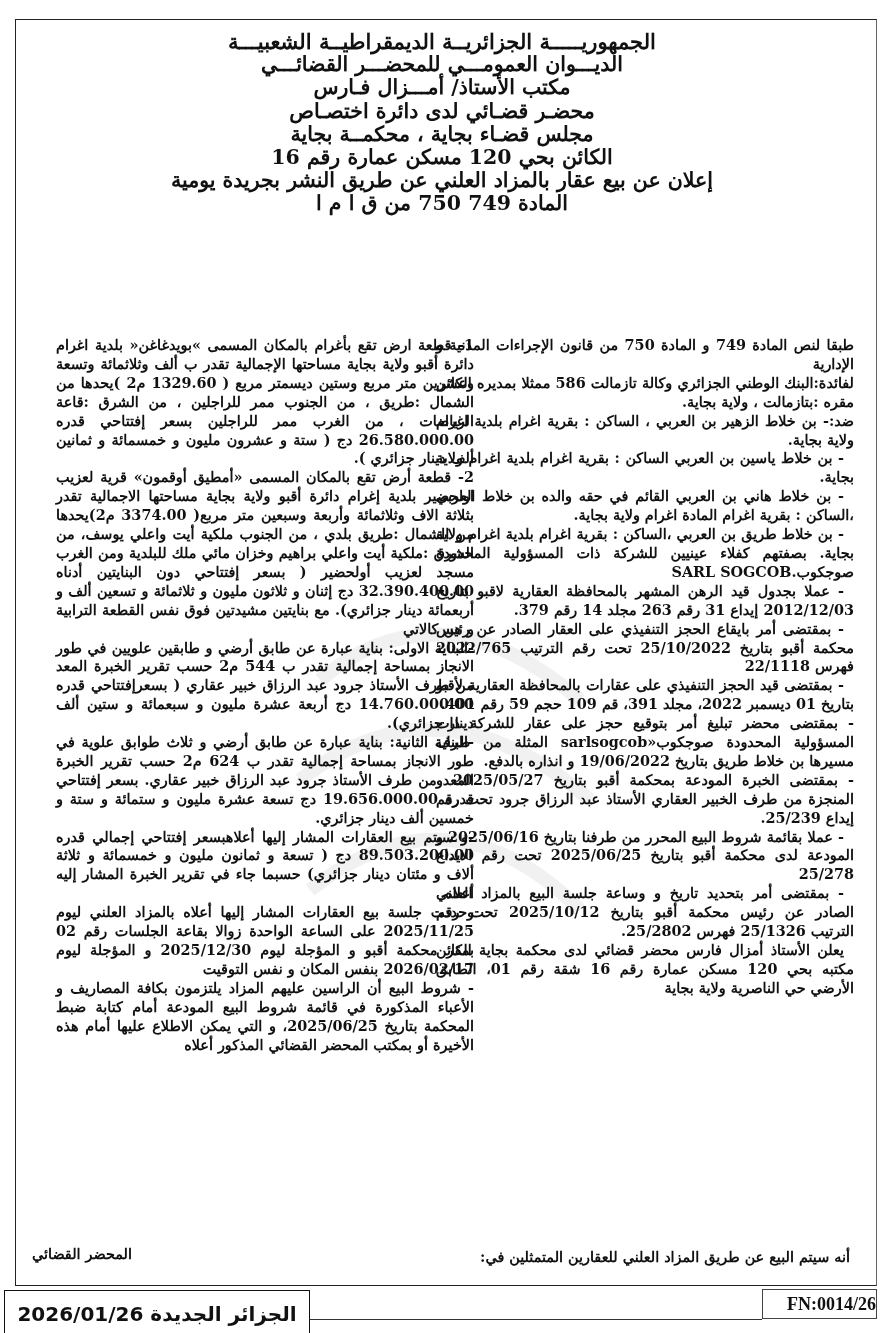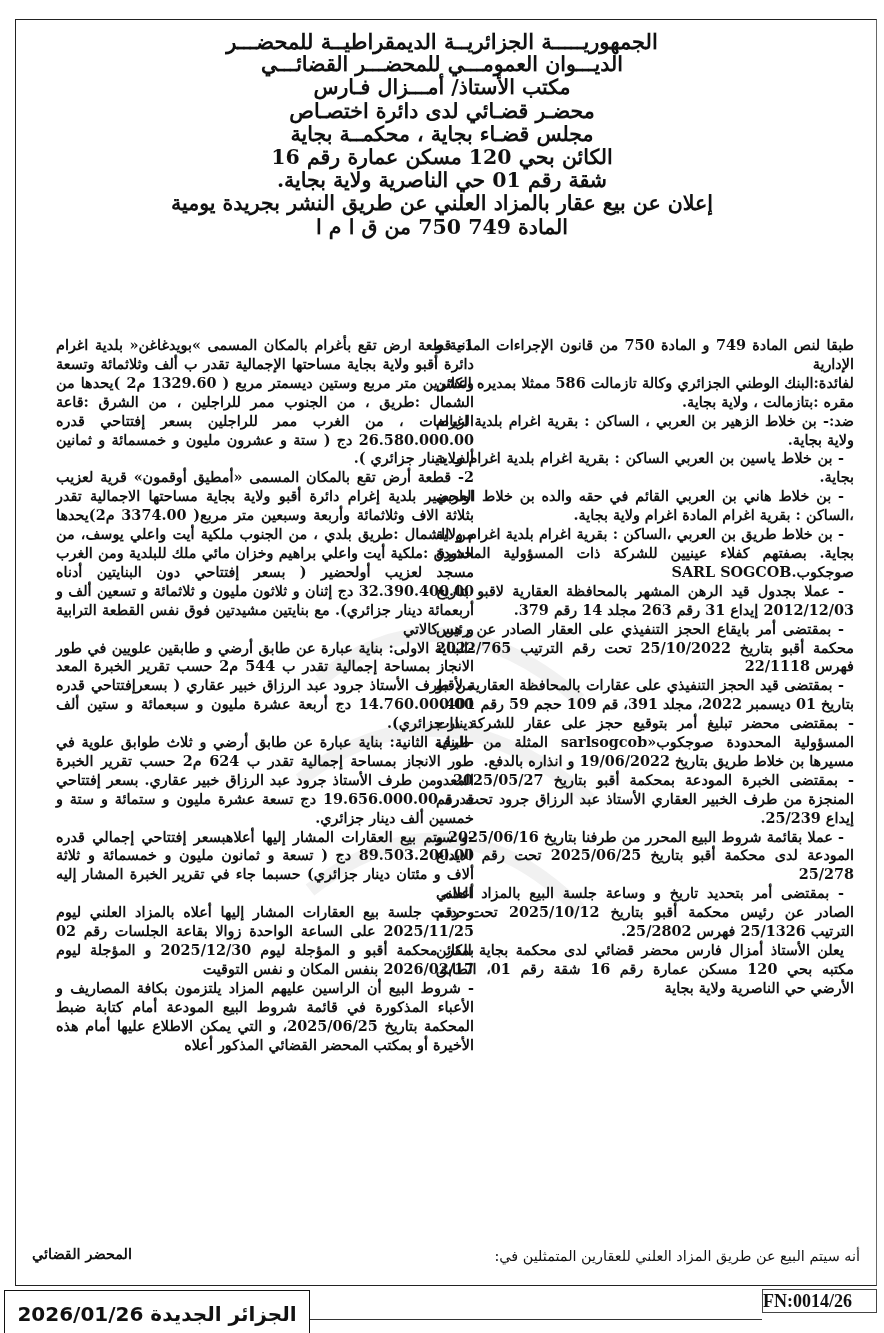--- a/index.html
+++ b/index.html
@@ -10,54 +10,53 @@
   .header { position:absolute; left:60px; right:60px; top:30px; text-align:center; direction:rtl; }
   .header .line { font-weight:bold; font-size:20.5px; line-height:23.2px; white-space:nowrap; }
   .header .line.big { font-size:21px; }
   .col { position:absolute; top:336px; direction:rtl; text-align:justify;
          font-size:14.4px; line-height:18.9px; font-weight:bold; }
   .col.right { left:436px; width:418px; }
   .col.left { left:40px; width:418px;margin-left:16px; }
   .col p { margin:0; }
   .col p.indent { text-indent:10px; }
   .signature { position:absolute; left:32px; top:1245px; direction:rtl; font-size:14.4px; font-weight:bold; }
-  .closing-line { position:absolute; right:24px; top:1248px; direction:rtl; font-size:14.4px; font-weight:normal;text-align:right; }
+  .closing-line { position:absolute; right:34px; top:1248px; direction:rtl; font-size:14.4px; font-weight:bold;text-align:right; }
   .box-left { position:absolute; left:4px; top:1290px; width:306px; height:48px;
               border:1.5px solid #111; box-sizing:border-box; background:#fff;
               display:flex; align-items:center; justify-content:center; direction:rtl;
               font-size:20px; font-weight:bold; font-family:"DejaVu Sans", sans-serif; letter-spacing:0.5px; }
-  .box-right { position:absolute; left:762px; top:1289px; width:115px; height:24px;
+  .box-right { position:absolute; left:762px; top:1289px; width:115px; height:30px;
                border:1.5px solid #444; box-sizing:border-box; background:#fff;
-               display:flex; align-items:center; justify-content:flex-start;
+               display:flex; align-items:center; justify-content:flex-end;
                font-size:18px; font-weight:bold; font-family:"Liberation Serif", serif; }
   .base-rule { position:absolute; left:310px; right:122px; top:1319px; border-top:1.5px solid #333; }
   .watermark { position:absolute; left:280px; top:560px; width:330px; height:480px; pointer-events:none;
                opacity:0.08; }
 </style>
 </head>
 <body>
 
 <div class="frame"></div>
 
 <svg class="watermark" viewBox="0 0 330 480">
   <g fill="none" stroke="#555" stroke-width="14">
     <path d="M40 120 Q160 20 300 140"></path>
     <path d="M20 220 Q160 110 310 240"></path>
     <path d="M30 330 Q170 220 300 350"></path>
   </g>
 </svg>
 
 <div class="header">
-  <div class="line big">الجمهوريـــــة الجزائريــة الديمقراطيــة للمحضـــر</div>
+  <div class="line big">الجمهوريـــــة الجزائريــة الديمقراطيــة الشعبيـــة</div>
   <div class="line">الديـــوان العمومـــي للمحضـــر القضائـــي</div>
   <div class="line">مكتب الأستاذ/ أمـــزال فـارس</div>
   <div class="line">محضـر قضـائي لدى دائرة اختصـاص</div>
   <div class="line">مجلس قضـاء بجاية ، محكمــة بجاية</div>
   <div class="line">الكائن بحي 120 مسكن عمارة رقم 16</div>
-  <div class="line">شقة رقم 01 حي الناصرية ولاية بجاية.</div>
   <div class="line">إعلان عن بيع عقار بالمزاد العلني عن طريق النشر بجريدة يومية</div>
   <div class="line">المادة 749 750 من ق ا م ا</div>
 </div>
 
 <div class="col right">
   <p>طبقا لنص المادة 749 و المادة 750 من قانون الإجراءات المدنية و الإدارية</p>
   <p>لفائدة:البنك الوطني الجزائري وكالة تازمالت 586 ممثلا بمديره الكائن مقره :بتازمالت ، ولاية بجاية.</p>
   <p>ضد:- بن خلاط الزهير بن العربي ، الساكن : بقرية اغرام بلدية اغرام ولاية بجاية.</p>
   <p class="indent">- بن خلاط ياسين بن العربي الساكن : بقرية اغرام بلدية اغرام ولاية بجاية.</p>
   <p class="indent">- بن خلاط هاني بن العربي القائم في حقه والده بن خلاط العربي ،الساكن : بقرية اغرام المادة اغرام ولاية بجاية.</p>

